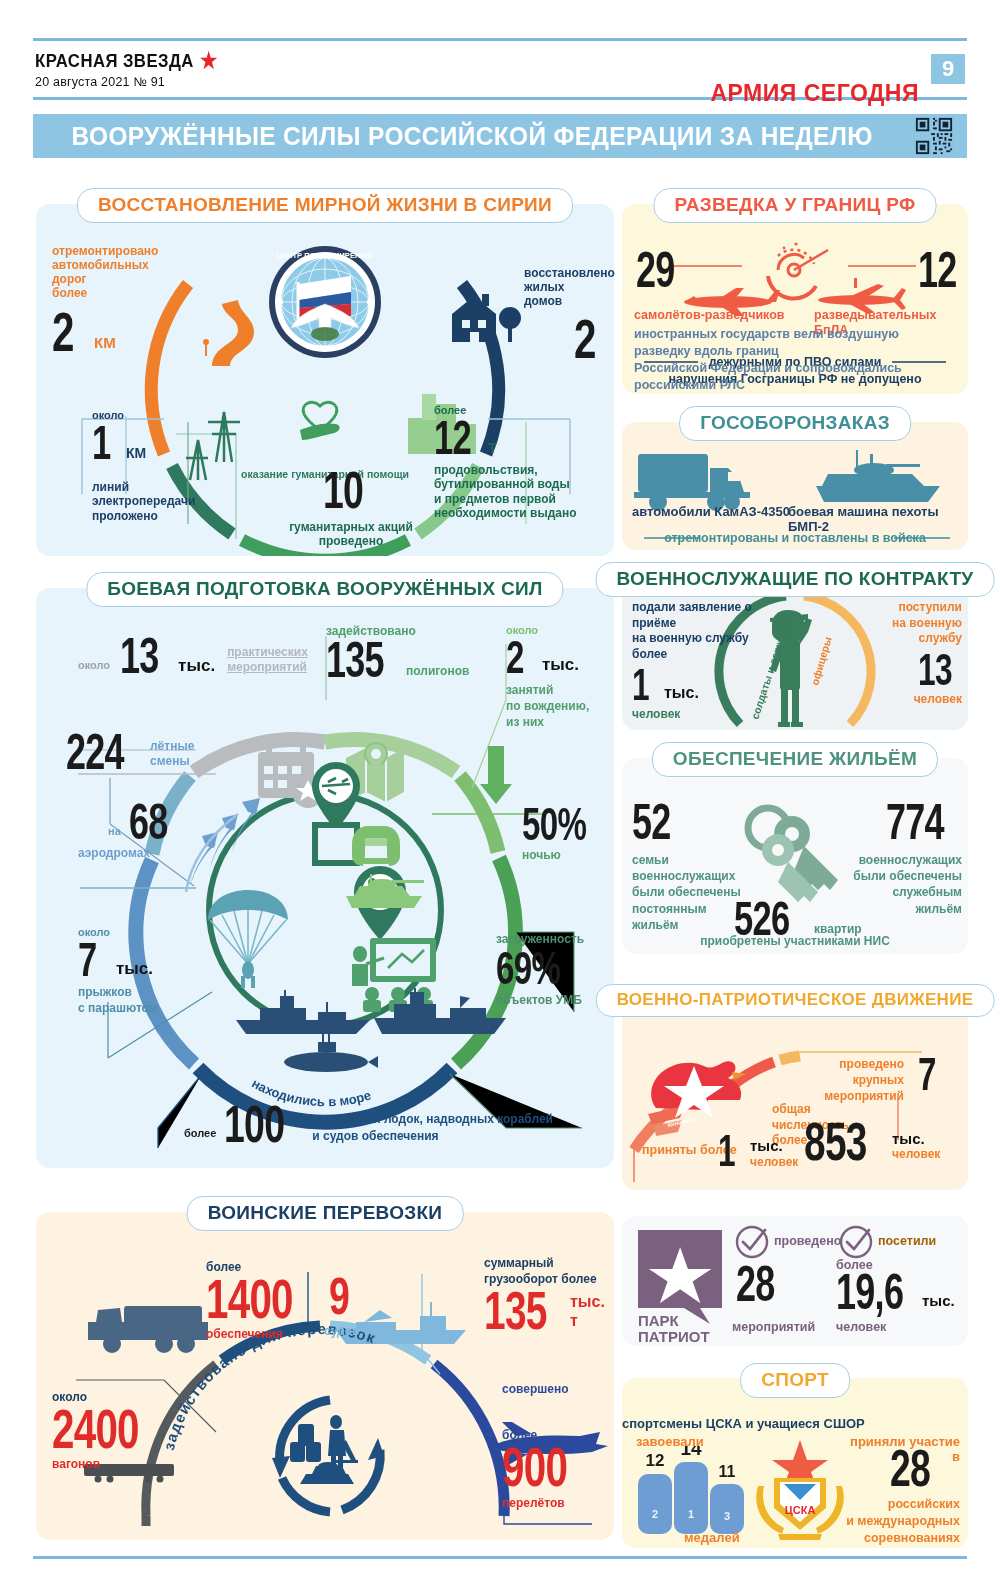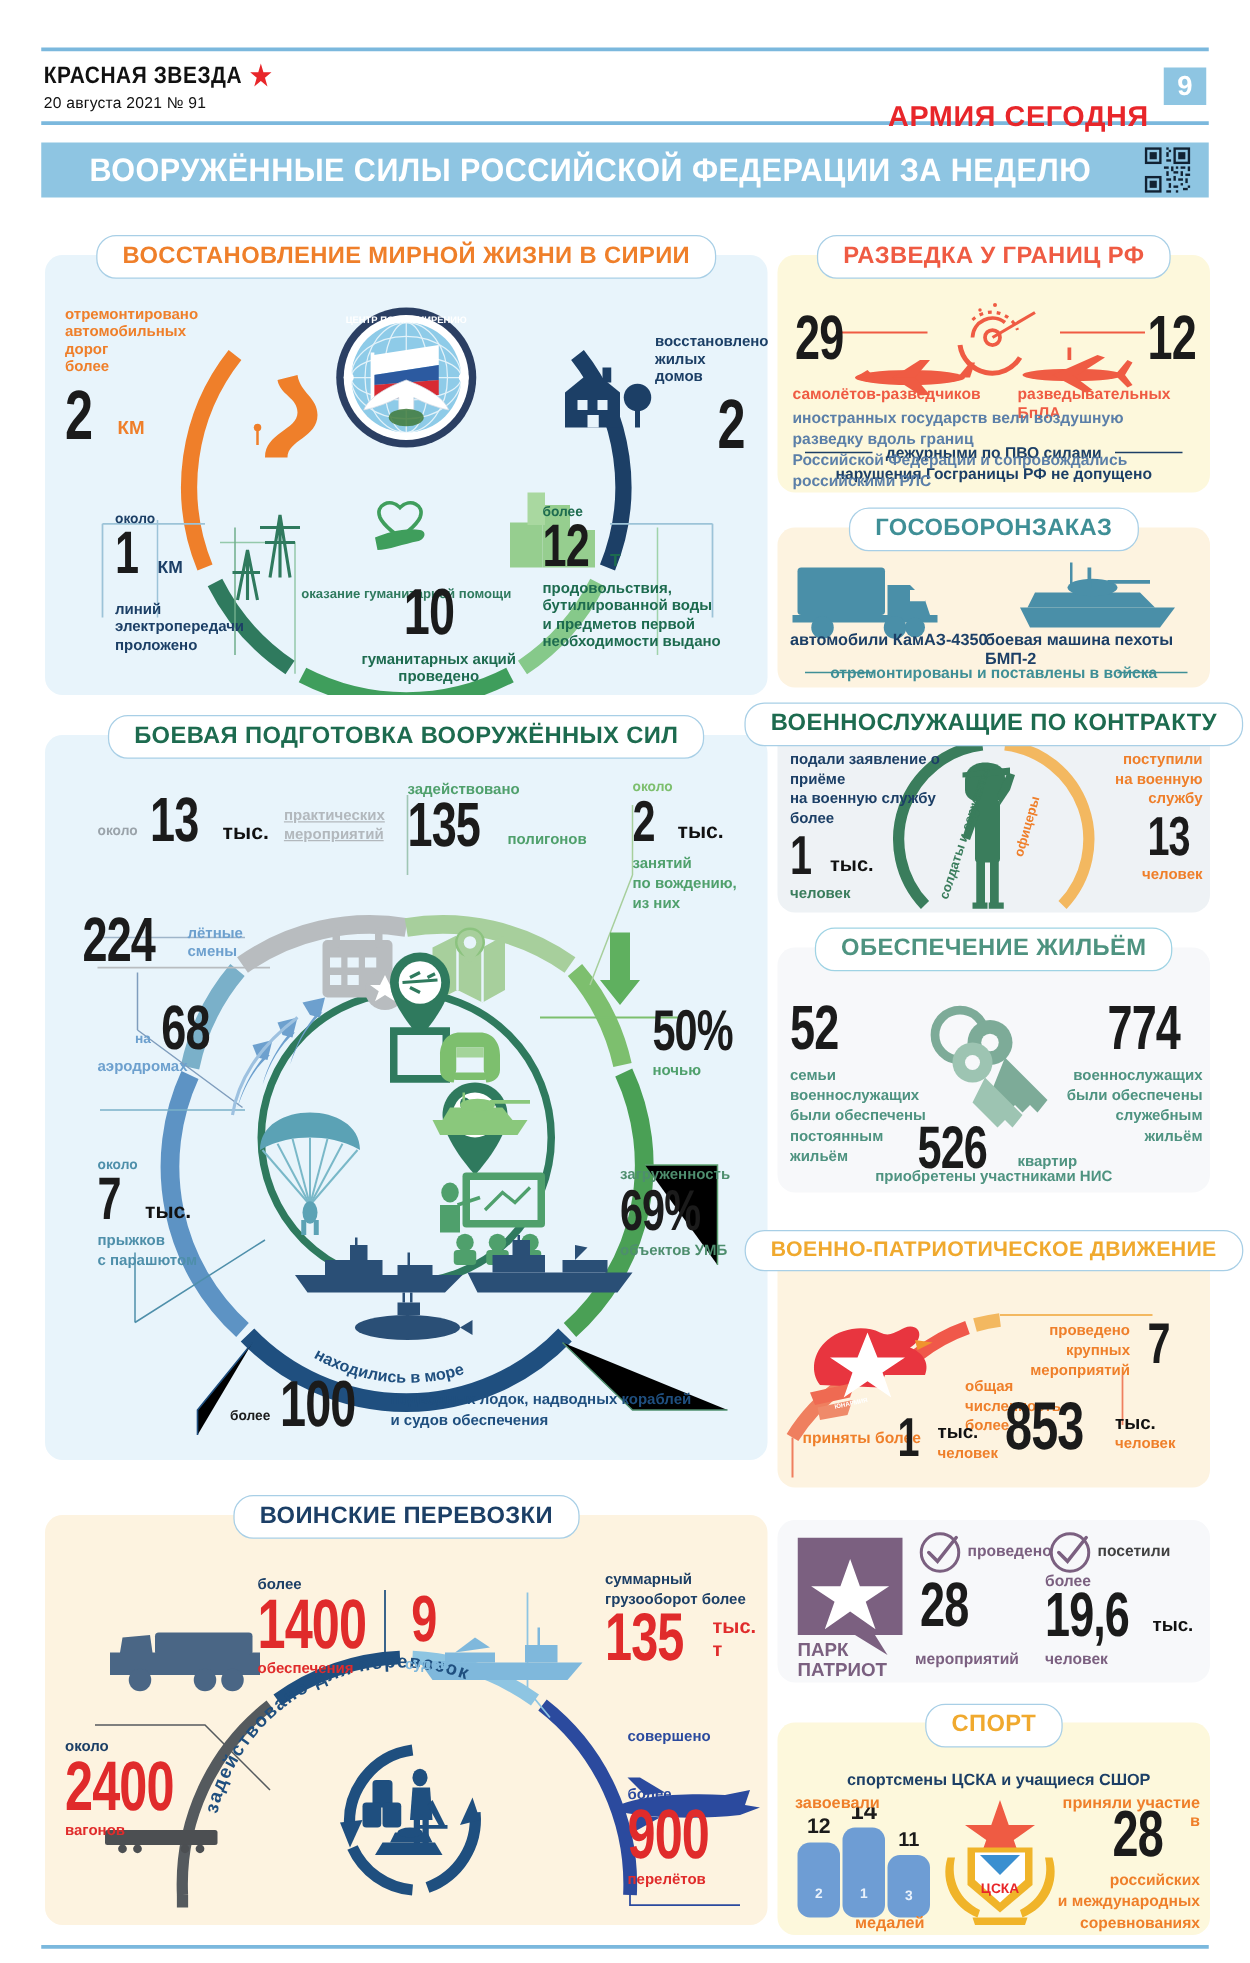--- a/index.html
+++ b/index.html
@@ -463,32 +463,32 @@
       <path d="M9,18 L16,25 L31,6" fill="none" stroke="#7b6080" stroke-width="2.8" stroke-linecap="round"></path>
     </svg>
     <div class="abs lbl" style="left:152px; top:18px; color:#7b6080; font-size:12.5px;">проведено</div>
     <div class="abs num" style="left:114px; top:46px; font-size:50px; width:54px;">28</div>
     <div class="abs lbl" style="left:110px; top:104px; color:#7b6080; font-size:12.5px;">мероприятий</div>
 
     <svg class="abs" style="left:216px; top:8px;" width="36" height="36">
       <circle cx="18" cy="18" r="15" fill="none" stroke="#7b6080" stroke-width="2.4"></circle>
       <path d="M9,18 L16,25 L31,6" fill="none" stroke="#7b6080" stroke-width="2.8" stroke-linecap="round"></path>
     </svg>
-    <div class="abs lbl" style="left:256px; top:18px; color:#404040; font-size:12.5px;">посетили</div>
+    <div class="abs lbl" style="left:256px; top:18px; color:#a16207; font-size:12.5px;">посетили</div>
     <div class="abs lbl" style="left:214px; top:42px; color:#7b6080; font-size:12.5px;">более</div>
     <div class="abs" style="left:214px; top:54px; display:flex; align-items:flex-end;">
       <div class="num" style="font-size:50px; width:80px;">19,6</div>
       <div class="lbl" style="font-size:15px; color:#111; margin-left:6px; margin-bottom:4px;">тыс.</div>
     </div>
     <div class="abs lbl" style="left:214px; top:104px; color:#7b6080; font-size:12.5px;">человек</div>
   </div>
 
   <div class="panel panel-yellow" style="left:622px; top:1378px; width:346px; height:170px;">
     <div class="ptitle t-gold" style="top:-15px;">СПОРТ</div>
-    <div class="abs lbl" style="left:0; top:38px; width:354px; text-align:center; color:#1c3f66; font-size:13px;">спортсмены ЦСКА и учащиеся СШОР</div>
+    <div class="abs lbl" style="left:0; top:38px; width:354px; color:#1c3f66; font-size:13px;">спортсмены ЦСКА и учащиеся СШОР</div>
     <div class="abs lbl" style="left:14px; top:56px; color:#ef7f2a; font-size:13px;">завоевали</div>
 
     <svg class="abs" style="left:10px; top:68px;" width="130" height="90">
       <g>
         <rect x="6" y="28" width="34" height="60" rx="10" fill="#6e9dd4"></rect>
         <text x="23" y="20" text-anchor="middle" font-size="17" font-weight="900" fill="#1b1b1b" font-family="Liberation Sans, sans-serif">12</text>
         <text x="23" y="72" text-anchor="middle" font-size="11" font-weight="700" fill="#eaf2fb" font-family="Liberation Sans, sans-serif">2</text>
       </g>
       <g>
         <rect x="42" y="16" width="34" height="72" rx="10" fill="#6e9dd4"></rect>

